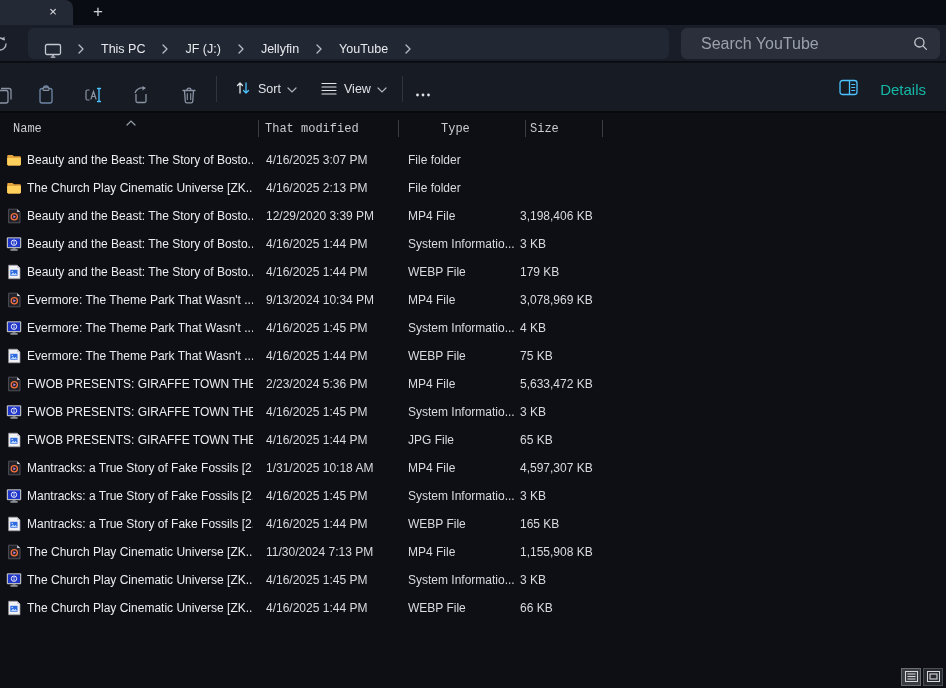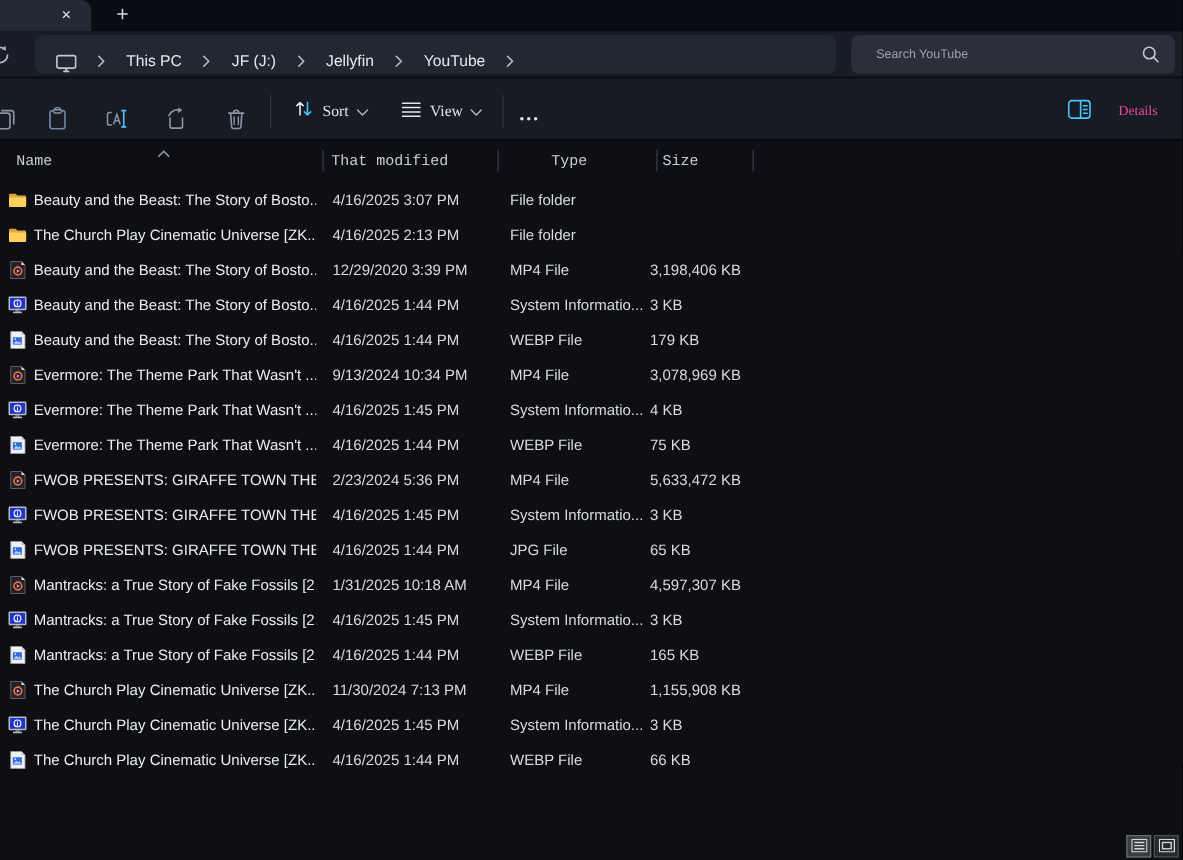--- a/index.html
+++ b/index.html
@@ -19,32 +19,32 @@
   
   .addr-row { position:absolute; left:0; top:25px; width:946px; height:37px; background:#191d28; border-bottom:1px solid #0a0c10; }
   .refresh-partial { position:absolute; left:-9px; top:10px; width:18px; height:18px; }
   .addr-pill { position:absolute; left:28px; top:3px; width:641px; height:31px; background:#222734; border-radius:6px;
     display:flex; align-items:flex-end; padding:0 10px; }
   .pc-icon { width:18px; height:16px; margin:0 4px 0 6px; flex:0 0 auto; }
   .crumb { color:#e7e9ec; font-size:12.5px; padding:3px 5px; border-radius:4px; cursor:pointer; white-space:nowrap; }
   .crumb-chev { width:12px; height:12px; margin:0 9px; flex:0 0 auto; }
   .search-pill { position:absolute; left:681px; top:3px; width:259px; height:31px; background:#2a2f3b; border-radius:6px; }
   .search-input { position:absolute; left:0; top:0; width:100%; height:100%; background:transparent; border:none; outline:none;
-    color:#e4e6e9; font-size:10px; padding:0 46px 0 20px; font-family:inherit; }
+    color:#e4e6e9; font-size:16px; padding:0 46px 0 20px; font-family:inherit; }
   .search-input::placeholder { color:#9ba1ab; opacity:1; }
   .search-icon { position:absolute; right:12px; top:8px; width:15px; height:15px; }
   
-  .toolbar { position:absolute; left:0; top:63px; width:946px; height:50px; background:#171b24; border-bottom:2px solid #08090d;font-family:Liberation Serif, serif; }
+  .toolbar { position:absolute; left:0; top:63px; width:946px; height:50px; background:#171b24; border-bottom:2px solid #08090d; }
   .tb-btn { position:absolute; top:16px; width:34px; height:34px; border:none; background:transparent; border-radius:4px;
     display:flex; align-items:center; justify-content:center; cursor:pointer; }
   .tb-sep { position:absolute; top:13px; width:1px; height:26px; background:#30343d; }
   .tb-group { position:absolute; top:13px; height:26px; border:none; background:transparent; border-radius:4px;
     display:flex; align-items:center; gap:6px; color:#dfe2e6; font-size:12.5px; cursor:pointer; padding:0 8px; font-family:inherit; }
   .details-btn { position:absolute; right:14px; top:13px; height:26px; display:flex; align-items:center; gap:22px;
-    border:none; background:transparent; color:#ec4899; font-size:11px; cursor:pointer; padding:0 6px; border-radius:4px; font-family:inherit; }
+    border:none; background:transparent; color:#14b8a6; font-size:15px; cursor:pointer; padding:0 6px; border-radius:4px; font-family:inherit; }
   
   .list-header { position:absolute; left:0; top:113px; width:946px; height:30px; background:#0d0f14; color:#c9ccd2; }
   .hdr-label { position:absolute; top:0; height:30px; line-height:32px; font-size:12px; cursor:pointer; white-space:nowrap;font-family:Liberation Mono, monospace; }
   .hdr-sep { position:absolute; top:7px; width:1px; height:17px; background:#393d46; }
   .sort-caret { position:absolute; left:126px; top:2px; width:10px; height:6px; }
   
   .rows { position:absolute; left:0; top:146px; width:946px; }
   .row { display:flex; align-items:center; height:28px; cursor:default; }
   .c-icon { flex:0 0 16px; width:16px; height:16px; margin-left:6px; }
   .c-icon svg { display:block; }

